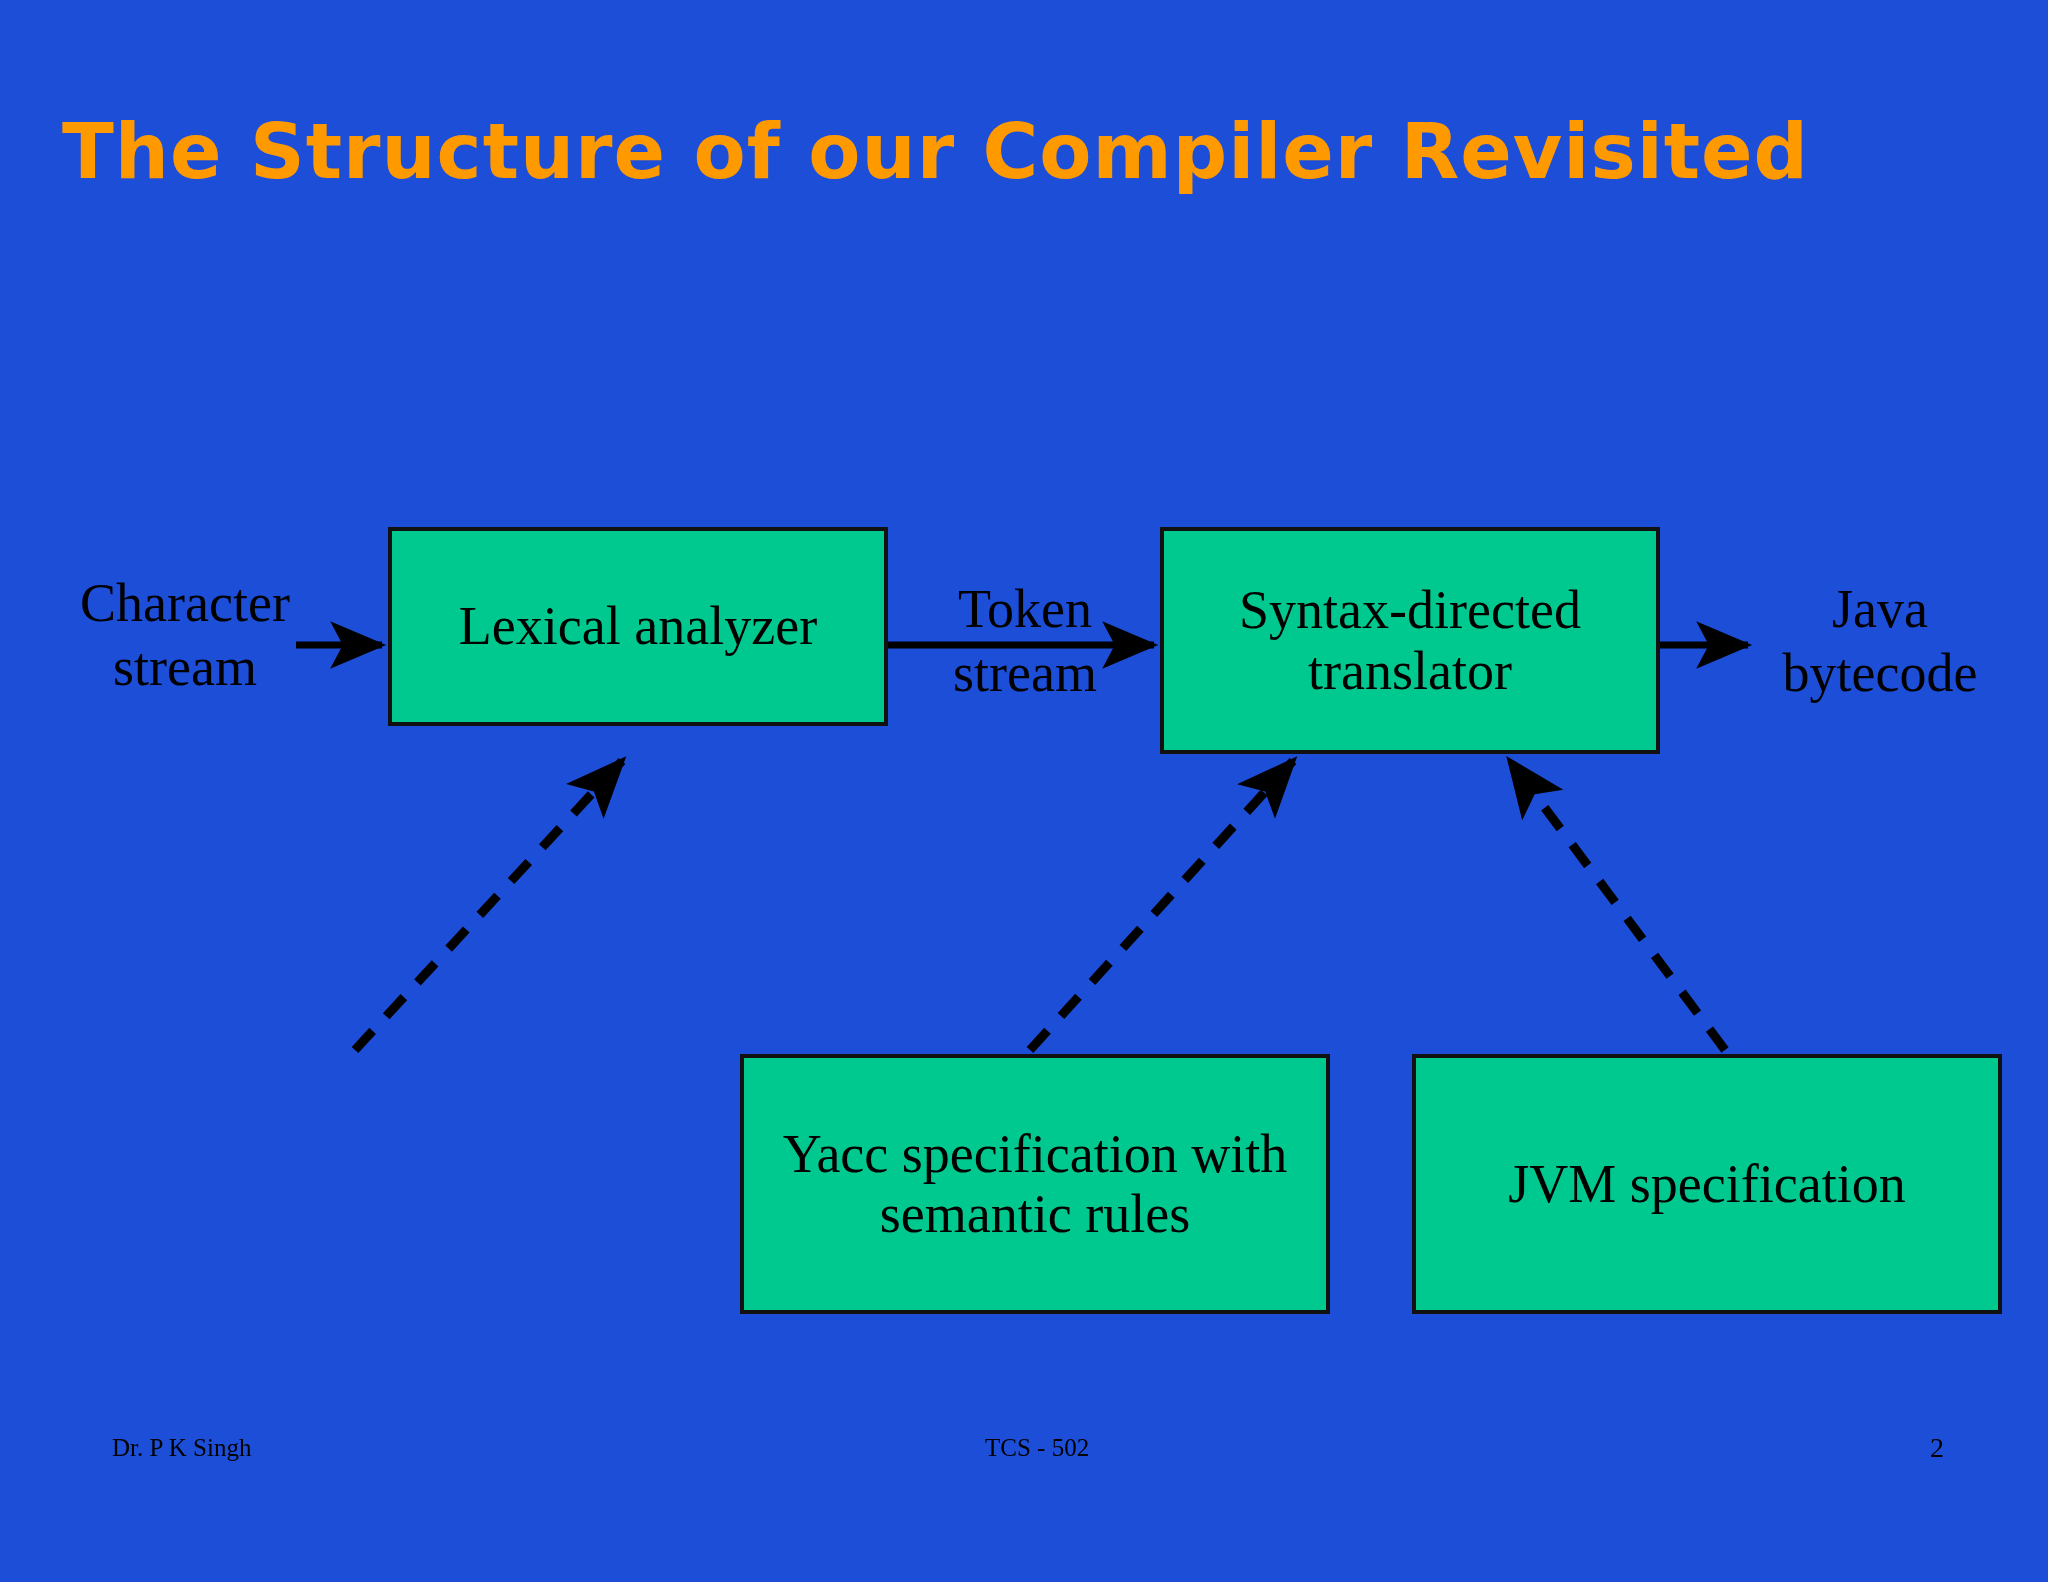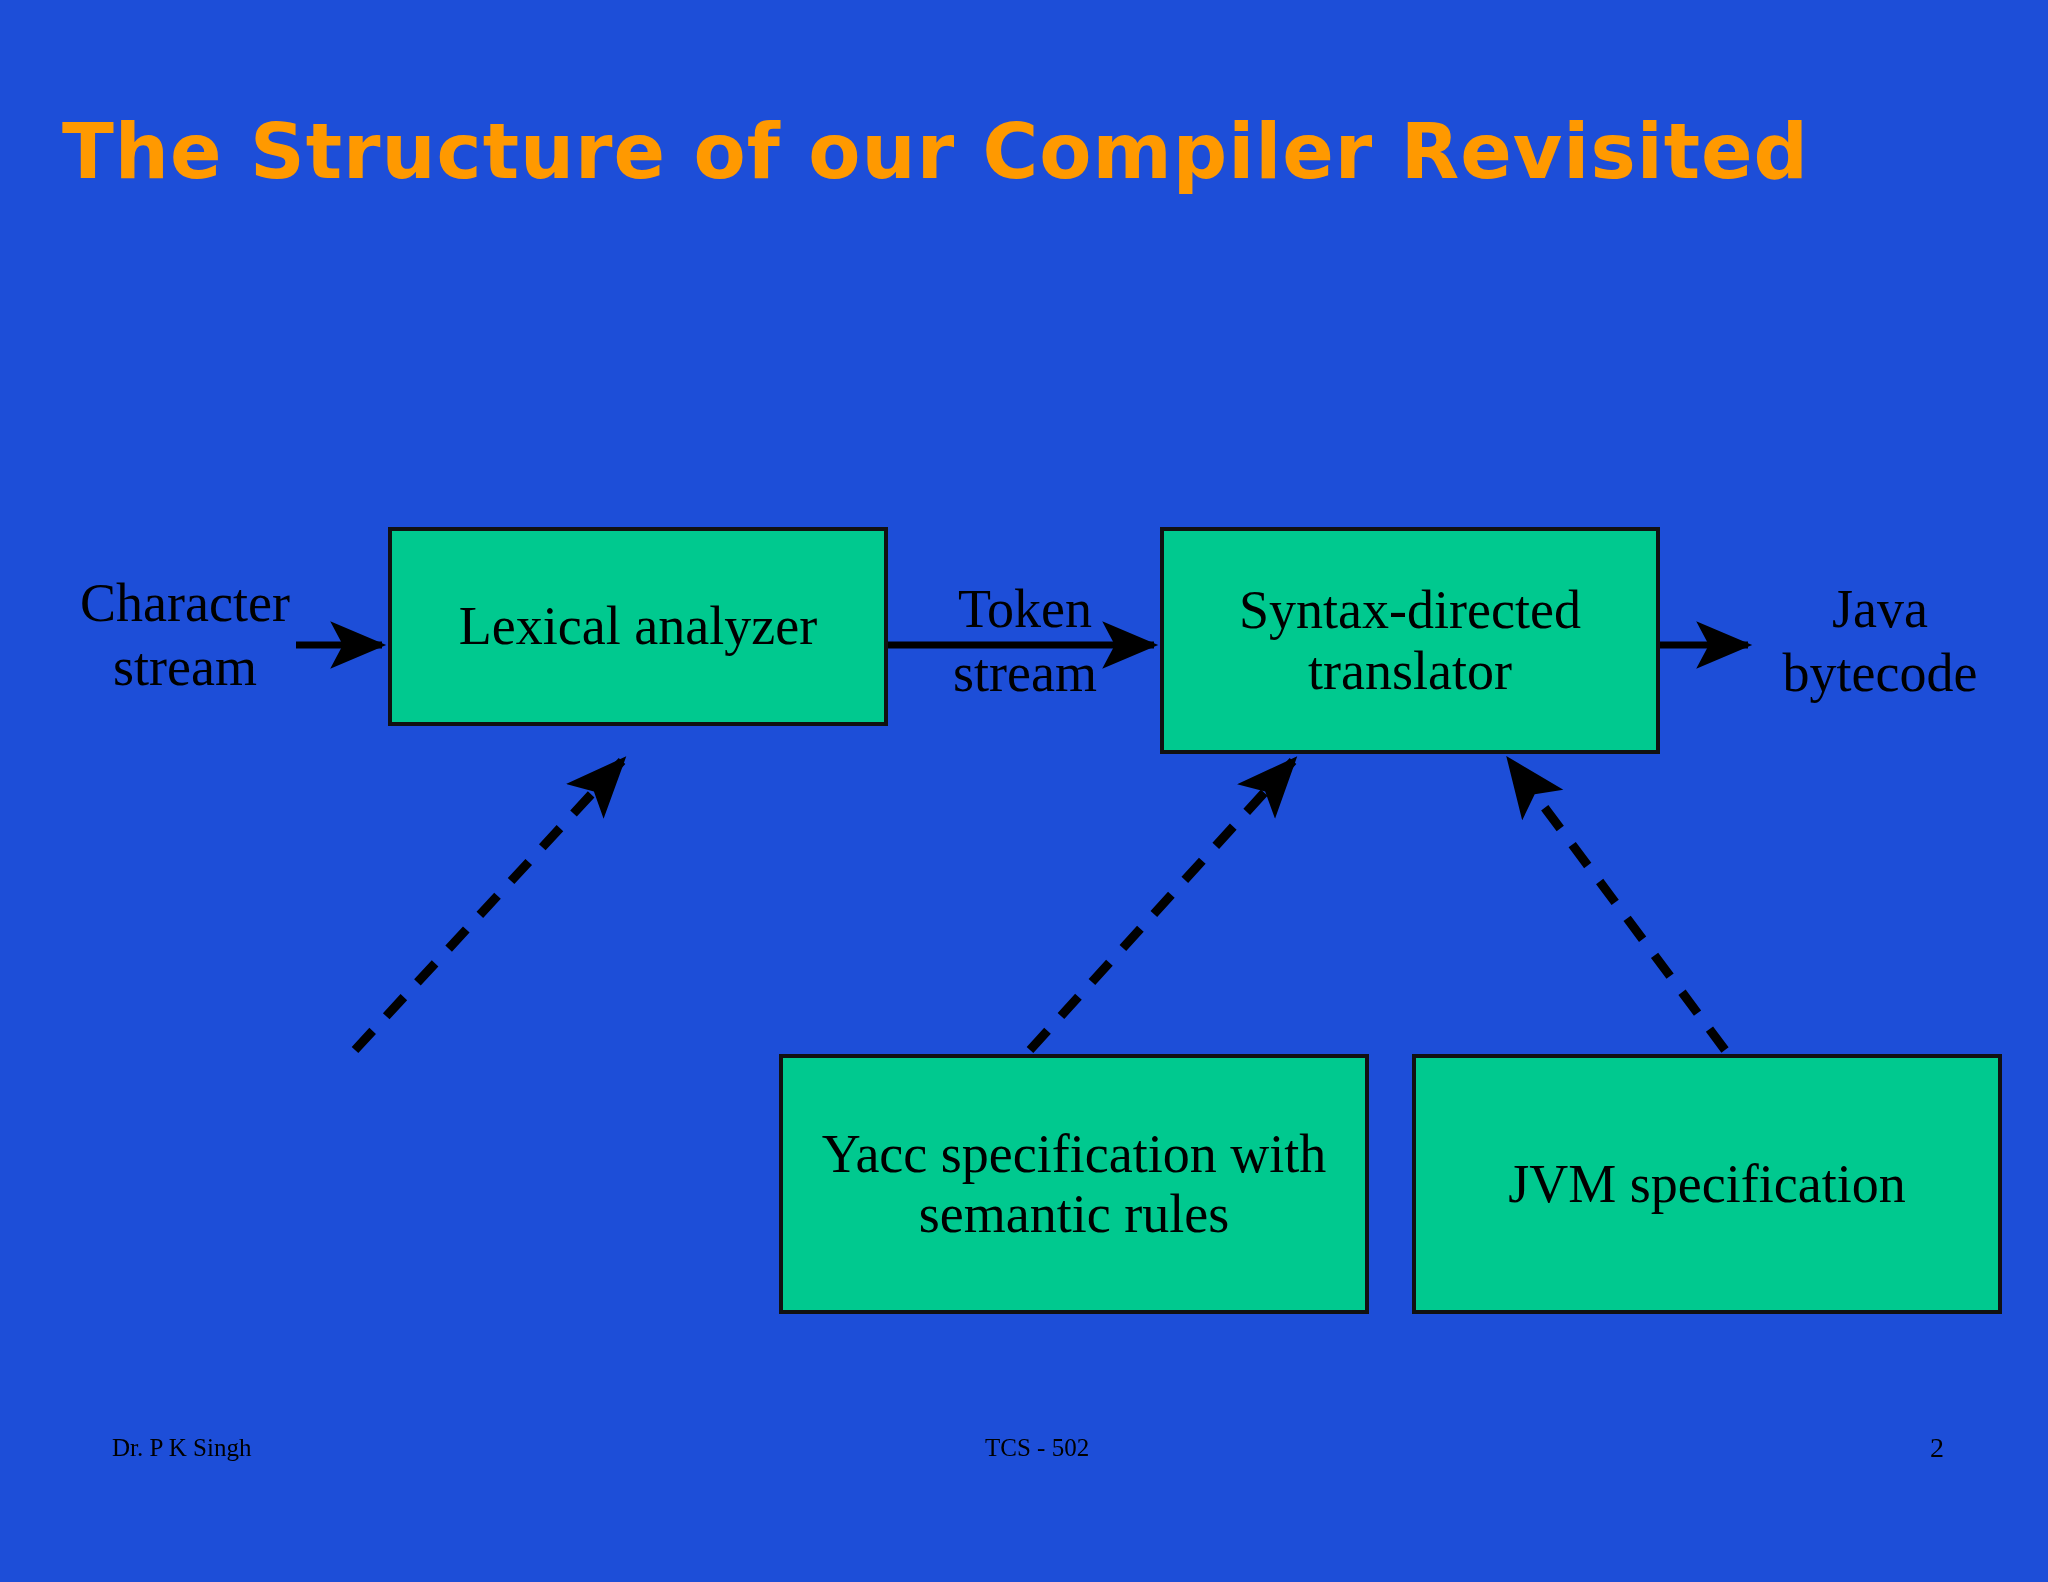--- a/index.html
+++ b/index.html
@@ -71,21 +71,21 @@
     left: 388px;  top: 527px;  width: 500px;  height: 199px;
   }
   #node-syntax-directed-translator {
     left: 1160px; top: 527px;  width: 500px;  height: 227px;
   }
   
   #node-lex-specification {
     left: 58px;   top: 1054px; width: 530px;  height: 260px;
   }
   #node-yacc-specification {
-    left: 740px;  top: 1054px; width: 590px;  height: 260px; margin-left: 39px;
+    left: 740px;  top: 1054px; width: 590px;  height: 260px;
   }
   #node-jvm-specification {
     left: 1412px; top: 1054px; width: 590px;  height: 260px;
   }
 
   
   .edge-label {
     position: absolute;
     color: #000000;
     font-family: "Liberation Serif", serif;

